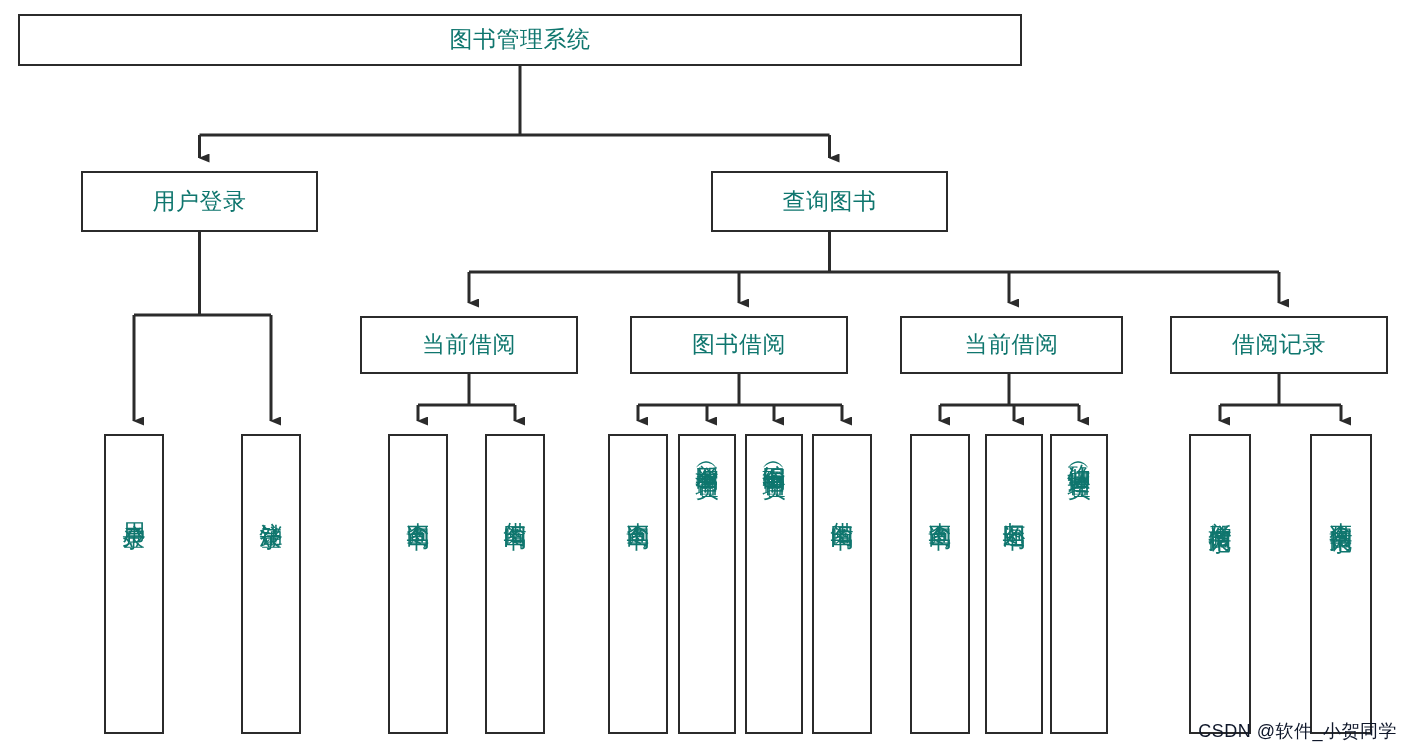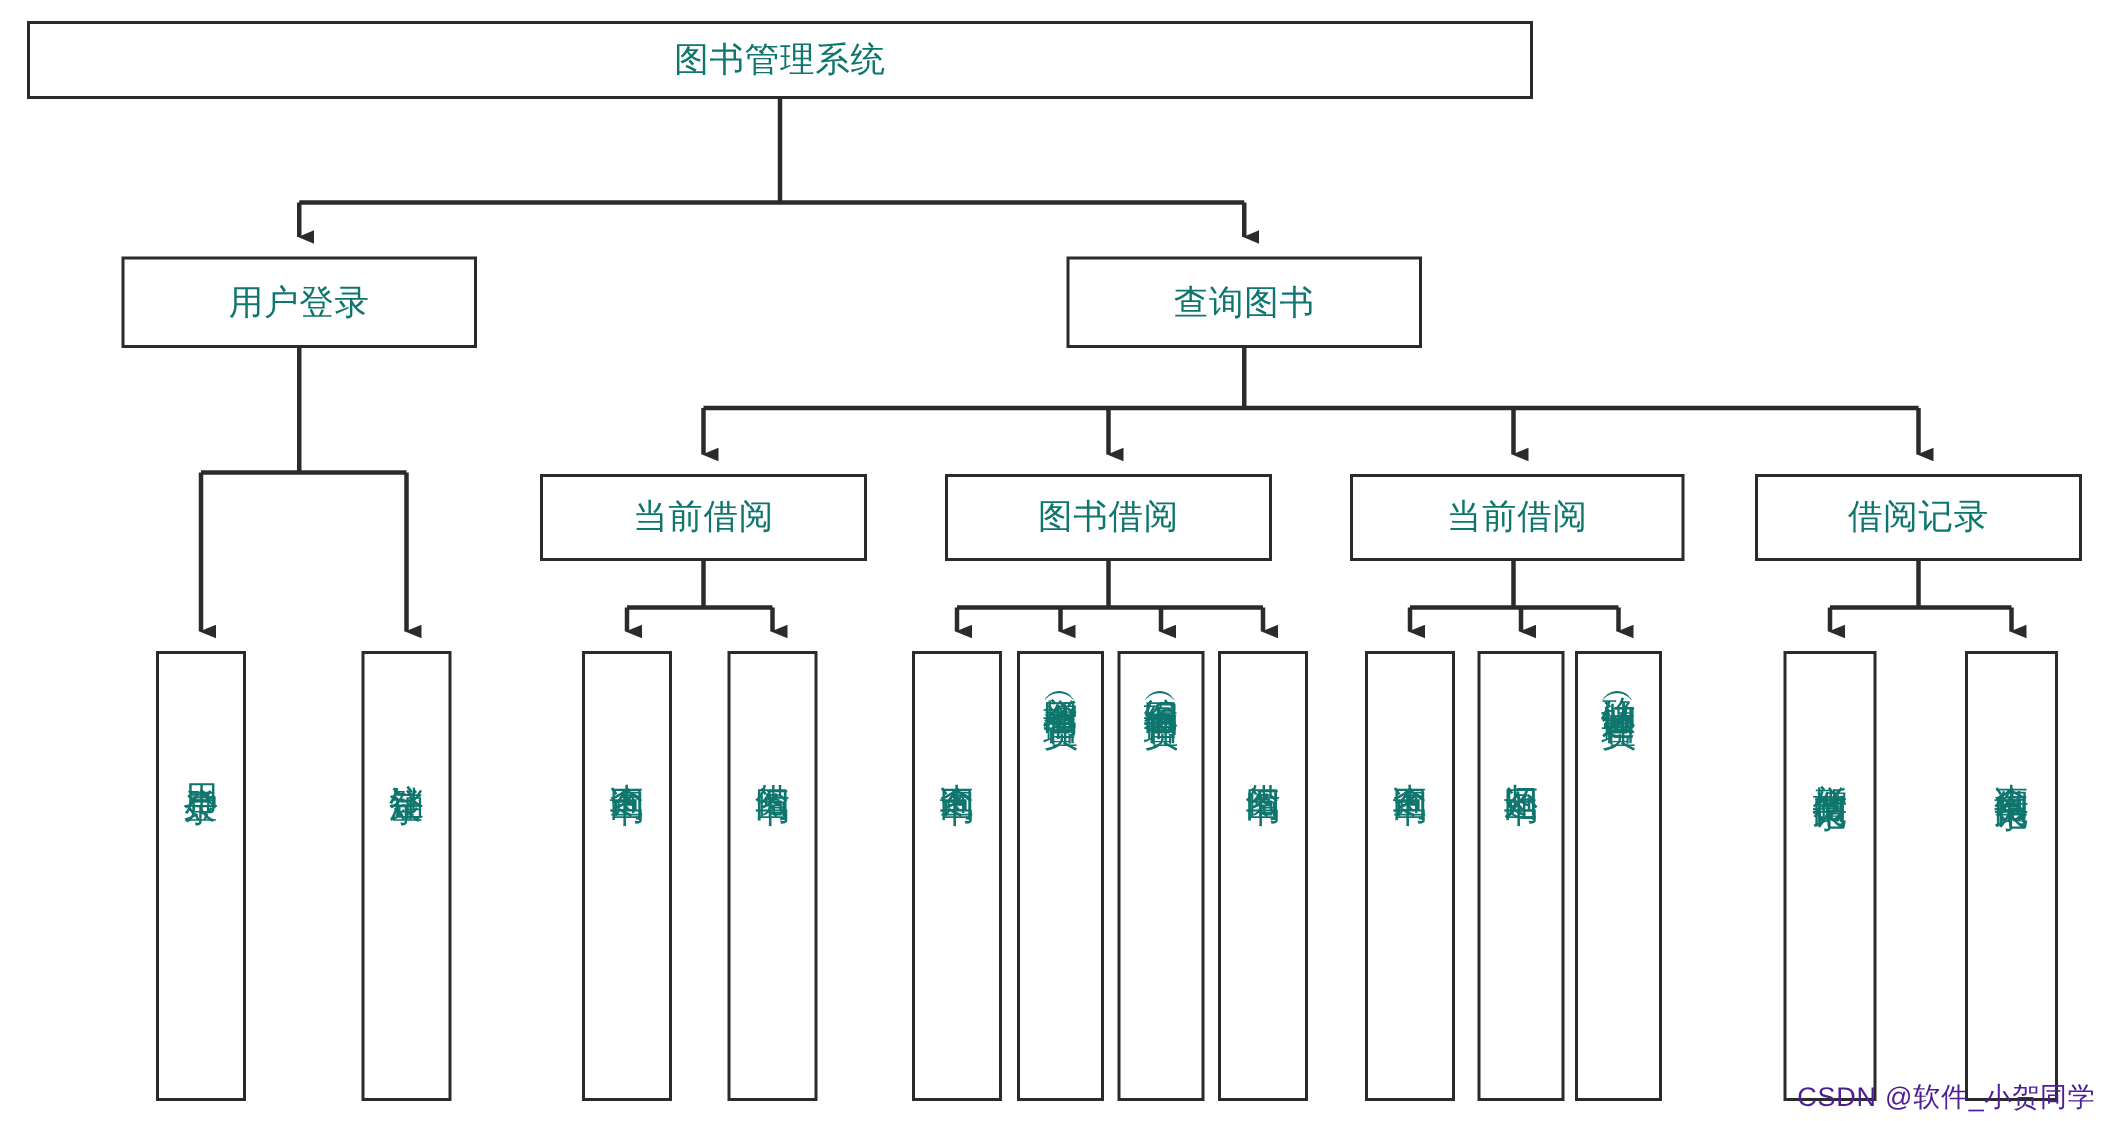--- a/index.html
+++ b/index.html
@@ -56,21 +56,21 @@
     text-align: left;
   }
   .node-v.mid .node-label {
     margin-top: 58px;
   }
   #watermark {
     position: absolute;
     right: 8px;
     bottom: 4px;
     font-size: 18px;
-    color: #4c1d95;
+    color: #0f172a;
     letter-spacing: 0.5px;
     white-space: nowrap;
   }
 </style>
 </head>
 <body>
 
 <div id="diagram-root">
 
   <svg id="edge-layer" viewBox="0 0 1405 747" width="1405" height="747" xmlns="http://www.w3.org/2000/svg">

